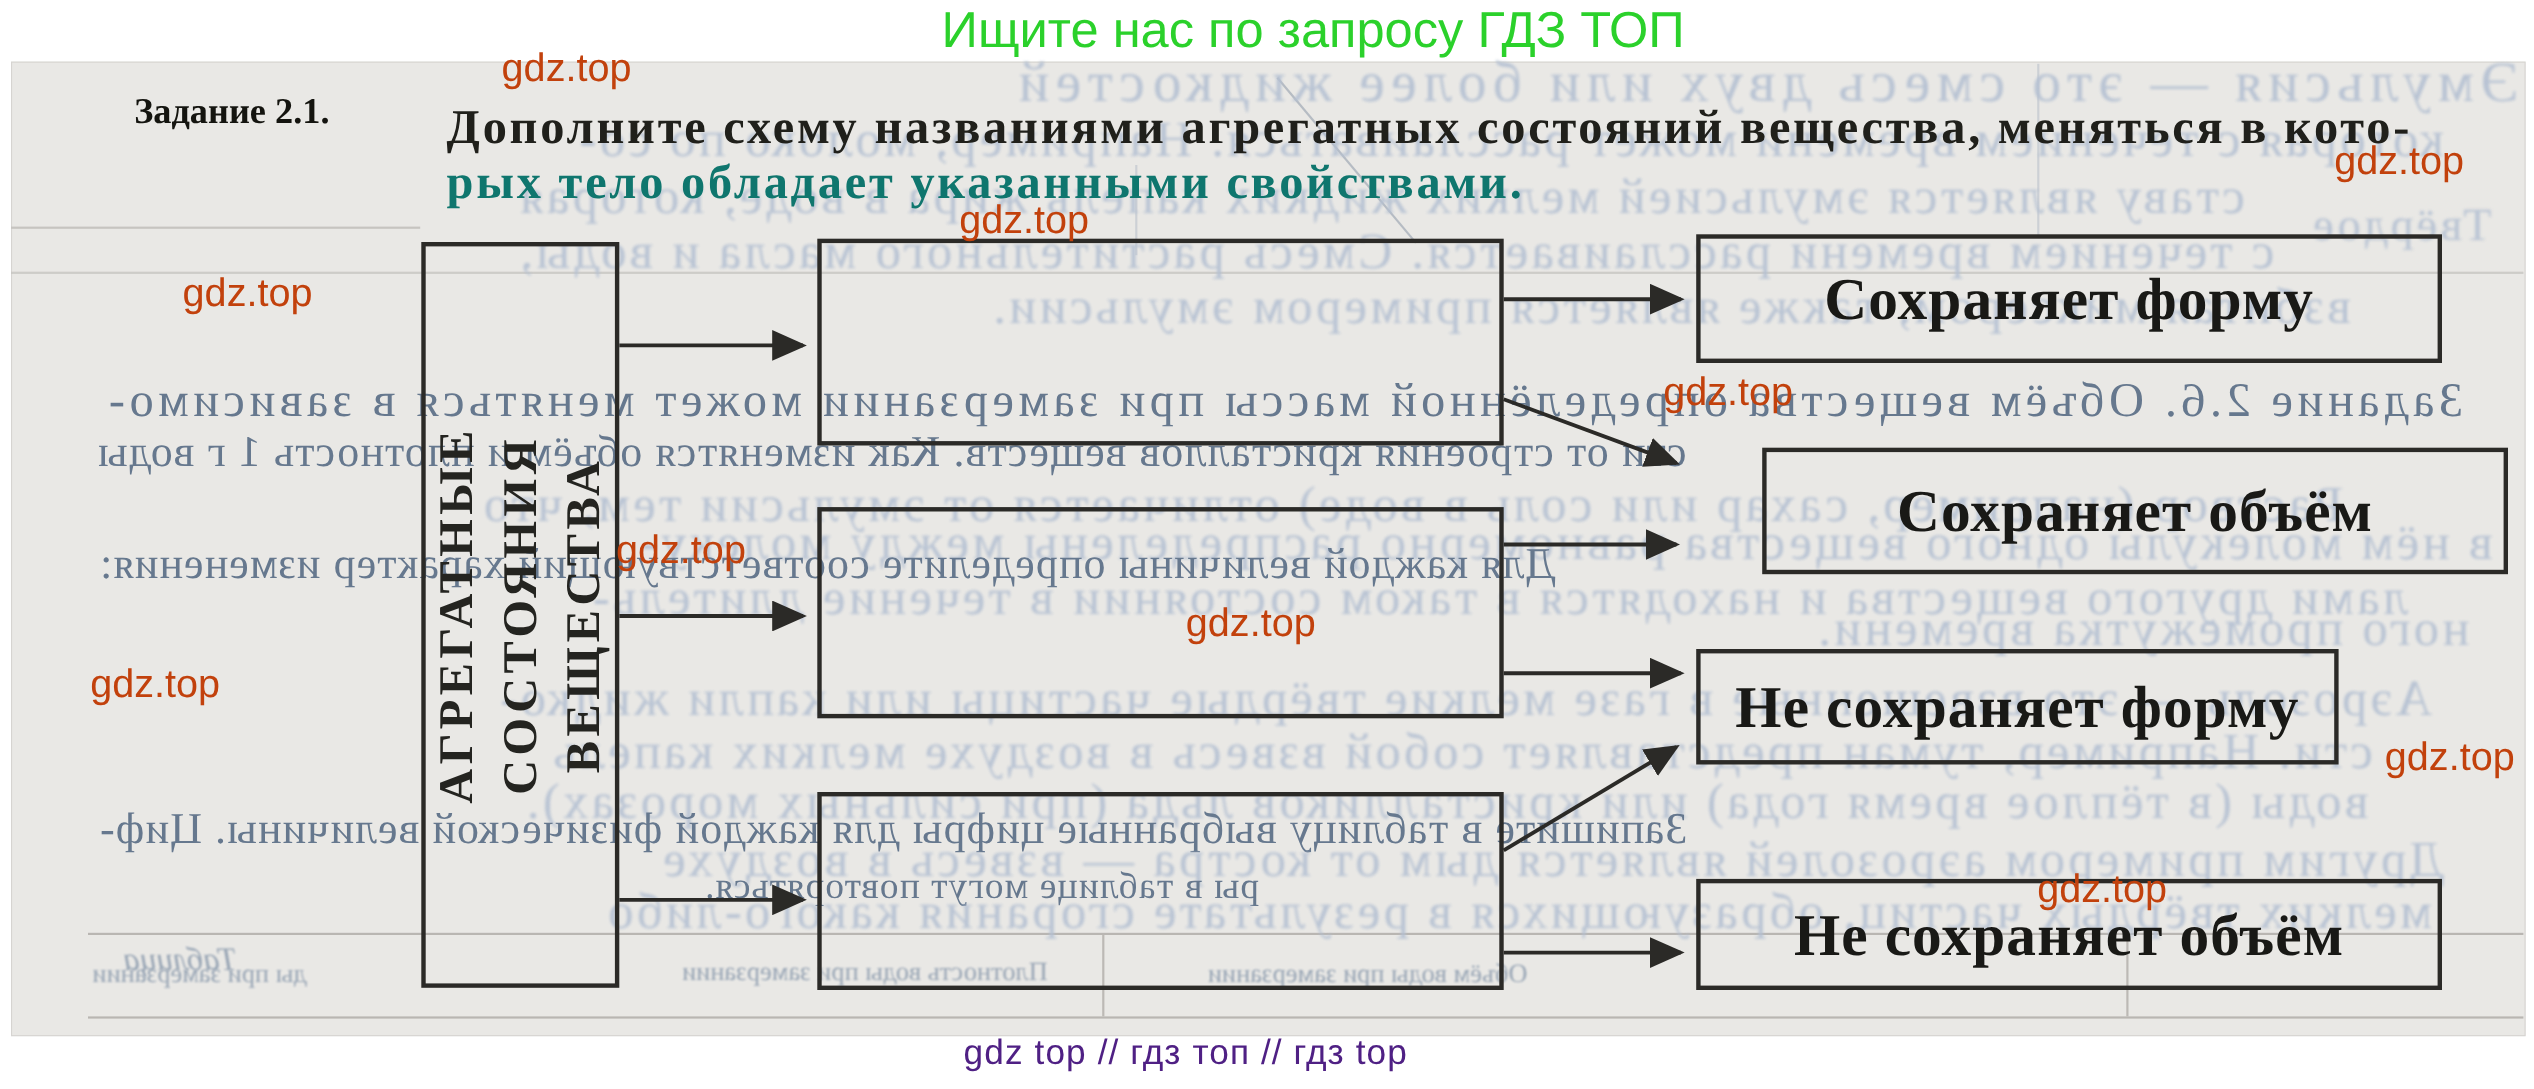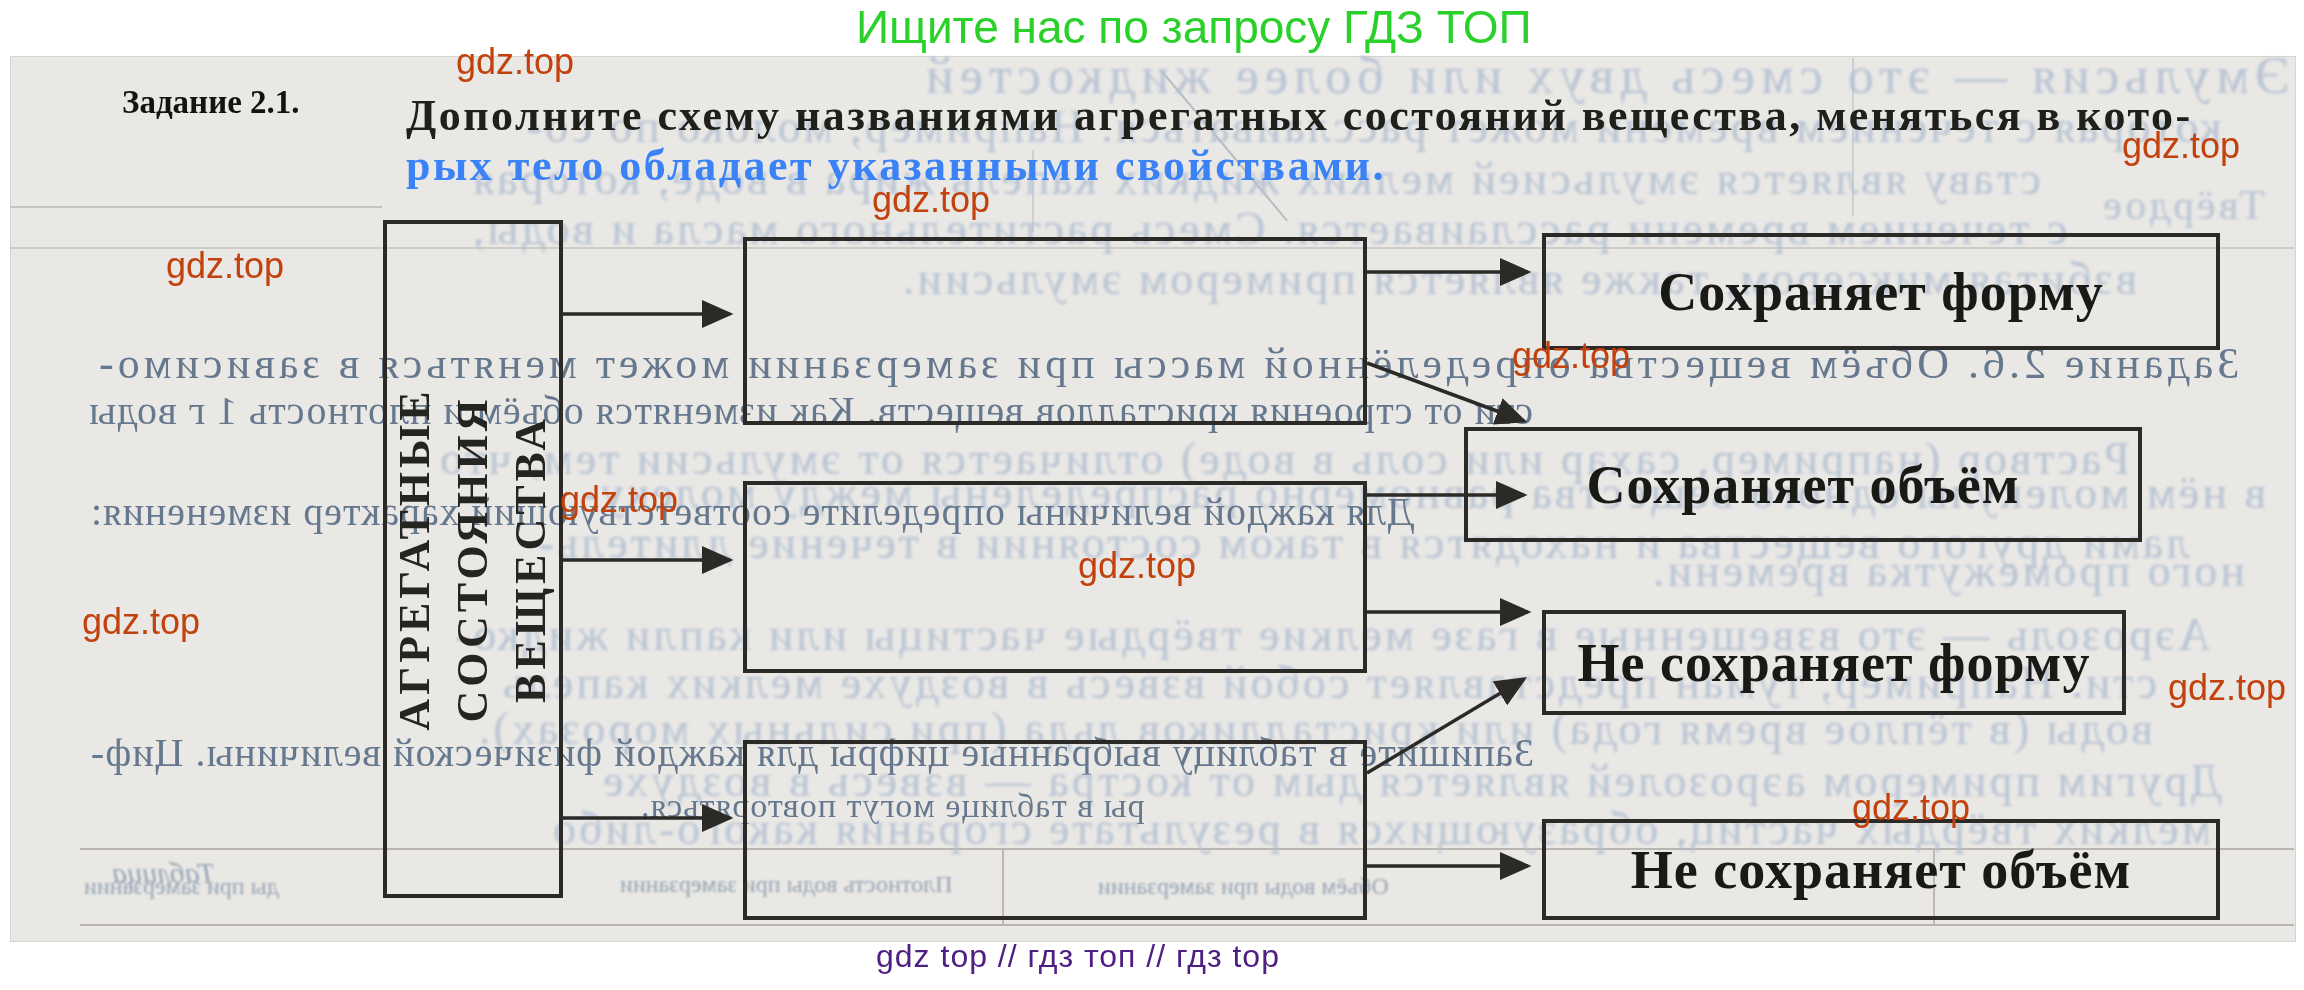--- a/index.html
+++ b/index.html
@@ -20,34 +20,34 @@
   .g-std{font-size:46px;letter-spacing:3px;}
   .g-task{font-size:44px;letter-spacing:4px;}
   .g-task2{font-size:40px;letter-spacing:1px;}
   .g-small{font-size:24px;letter-spacing:0;}
   .g-cap{font-size:30px;font-style:italic;}
 
   .rule{position:absolute;background:#c6c4c0;pointer-events:none;}
 
   
   .box{position:absolute;border:4px solid #2b2a27;background:transparent;box-sizing:border-box;}
-  .pbox{display:flex;align-items:center;justify-content:center;margin-top:20px;}
+  .pbox{display:flex;align-items:center;justify-content:center;}
   .pbox span{font-weight:bold;font-size:54px;letter-spacing:1px;color:#191916;}
 
   #left-label{position:absolute;left:473px;top:559px;width:678px;height:180px;
               transform:translate(-50%,-50%) rotate(-90deg);
               display:flex;flex-direction:column;justify-content:center;text-align:center;
               font-weight:bold;font-size:44px;letter-spacing:4px;line-height:58px;color:#242420;}
 
   
   .front{position:absolute;white-space:nowrap;line-height:1;}
   #task-number{left:122px;top:86px;font-family:Liberation Serif, serif;
                font-weight:bold;font-size:33px;letter-spacing:0px;color:#14140f;}
   #task-line1{left:406px;top:94px;font-size:44px;letter-spacing:2.5px;font-weight:bold;color:#20201b;}
-  #task-line2{left:406px;top:144px;font-size:44px;letter-spacing:2.5px;font-weight:bold;color:#3b82f6;}
+  #task-line2{left:406px;top:144px;font-size:44px;letter-spacing:2.5px;font-weight:bold;color:#0f766e;}
 
   
   .wm{position:absolute;font-family:"Liberation Sans", sans-serif;font-size:36px;
       color:#c2410c;white-space:nowrap;line-height:1;}
 
   #promo-top{position:absolute;left:856px;top:4px;font-family:"Liberation Sans", sans-serif;
              font-size:46px;white-space:nowrap;line-height:1;text-align:right;}
   #promo-bottom{position:absolute;left:876px;top:940px;font-family:Liberation Sans, sans-serif;
              font-size:32px;letter-spacing:1px;white-space:nowrap;line-height:1;}
 
@@ -109,21 +109,21 @@
   <div class="box pbox" style="left:743px;top:461px;width:624px;height:192px;">
     <span></span>
   </div>
   <div class="box pbox" style="left:743px;top:720px;width:624px;height:180px;">
     <span></span>
   </div>
 
   <div class="box pbox" style="left:1542px;top:213px;width:678px;height:117px;">
     <span>Сохраняет форму</span>
   </div>
-  <div class="box pbox" style="left:1464px;top:407px;width:678px;height:115px;">
+  <div class="box pbox" style="left:1602px;top:407px;width:678px;height:115px;">
     <span>Сохраняет объём</span>
   </div>
   <div class="box pbox" style="left:1542px;top:590px;width:584px;height:105px;">
     <span>Не сохраняет форму</span>
   </div>
   <div class="box pbox" style="left:1542px;top:799px;width:678px;height:101px;">
     <span>Не сохраняет объём</span>
   </div>
 
   <svg id="arrows" width="2304" height="990" viewBox="0 0 2304 990">

